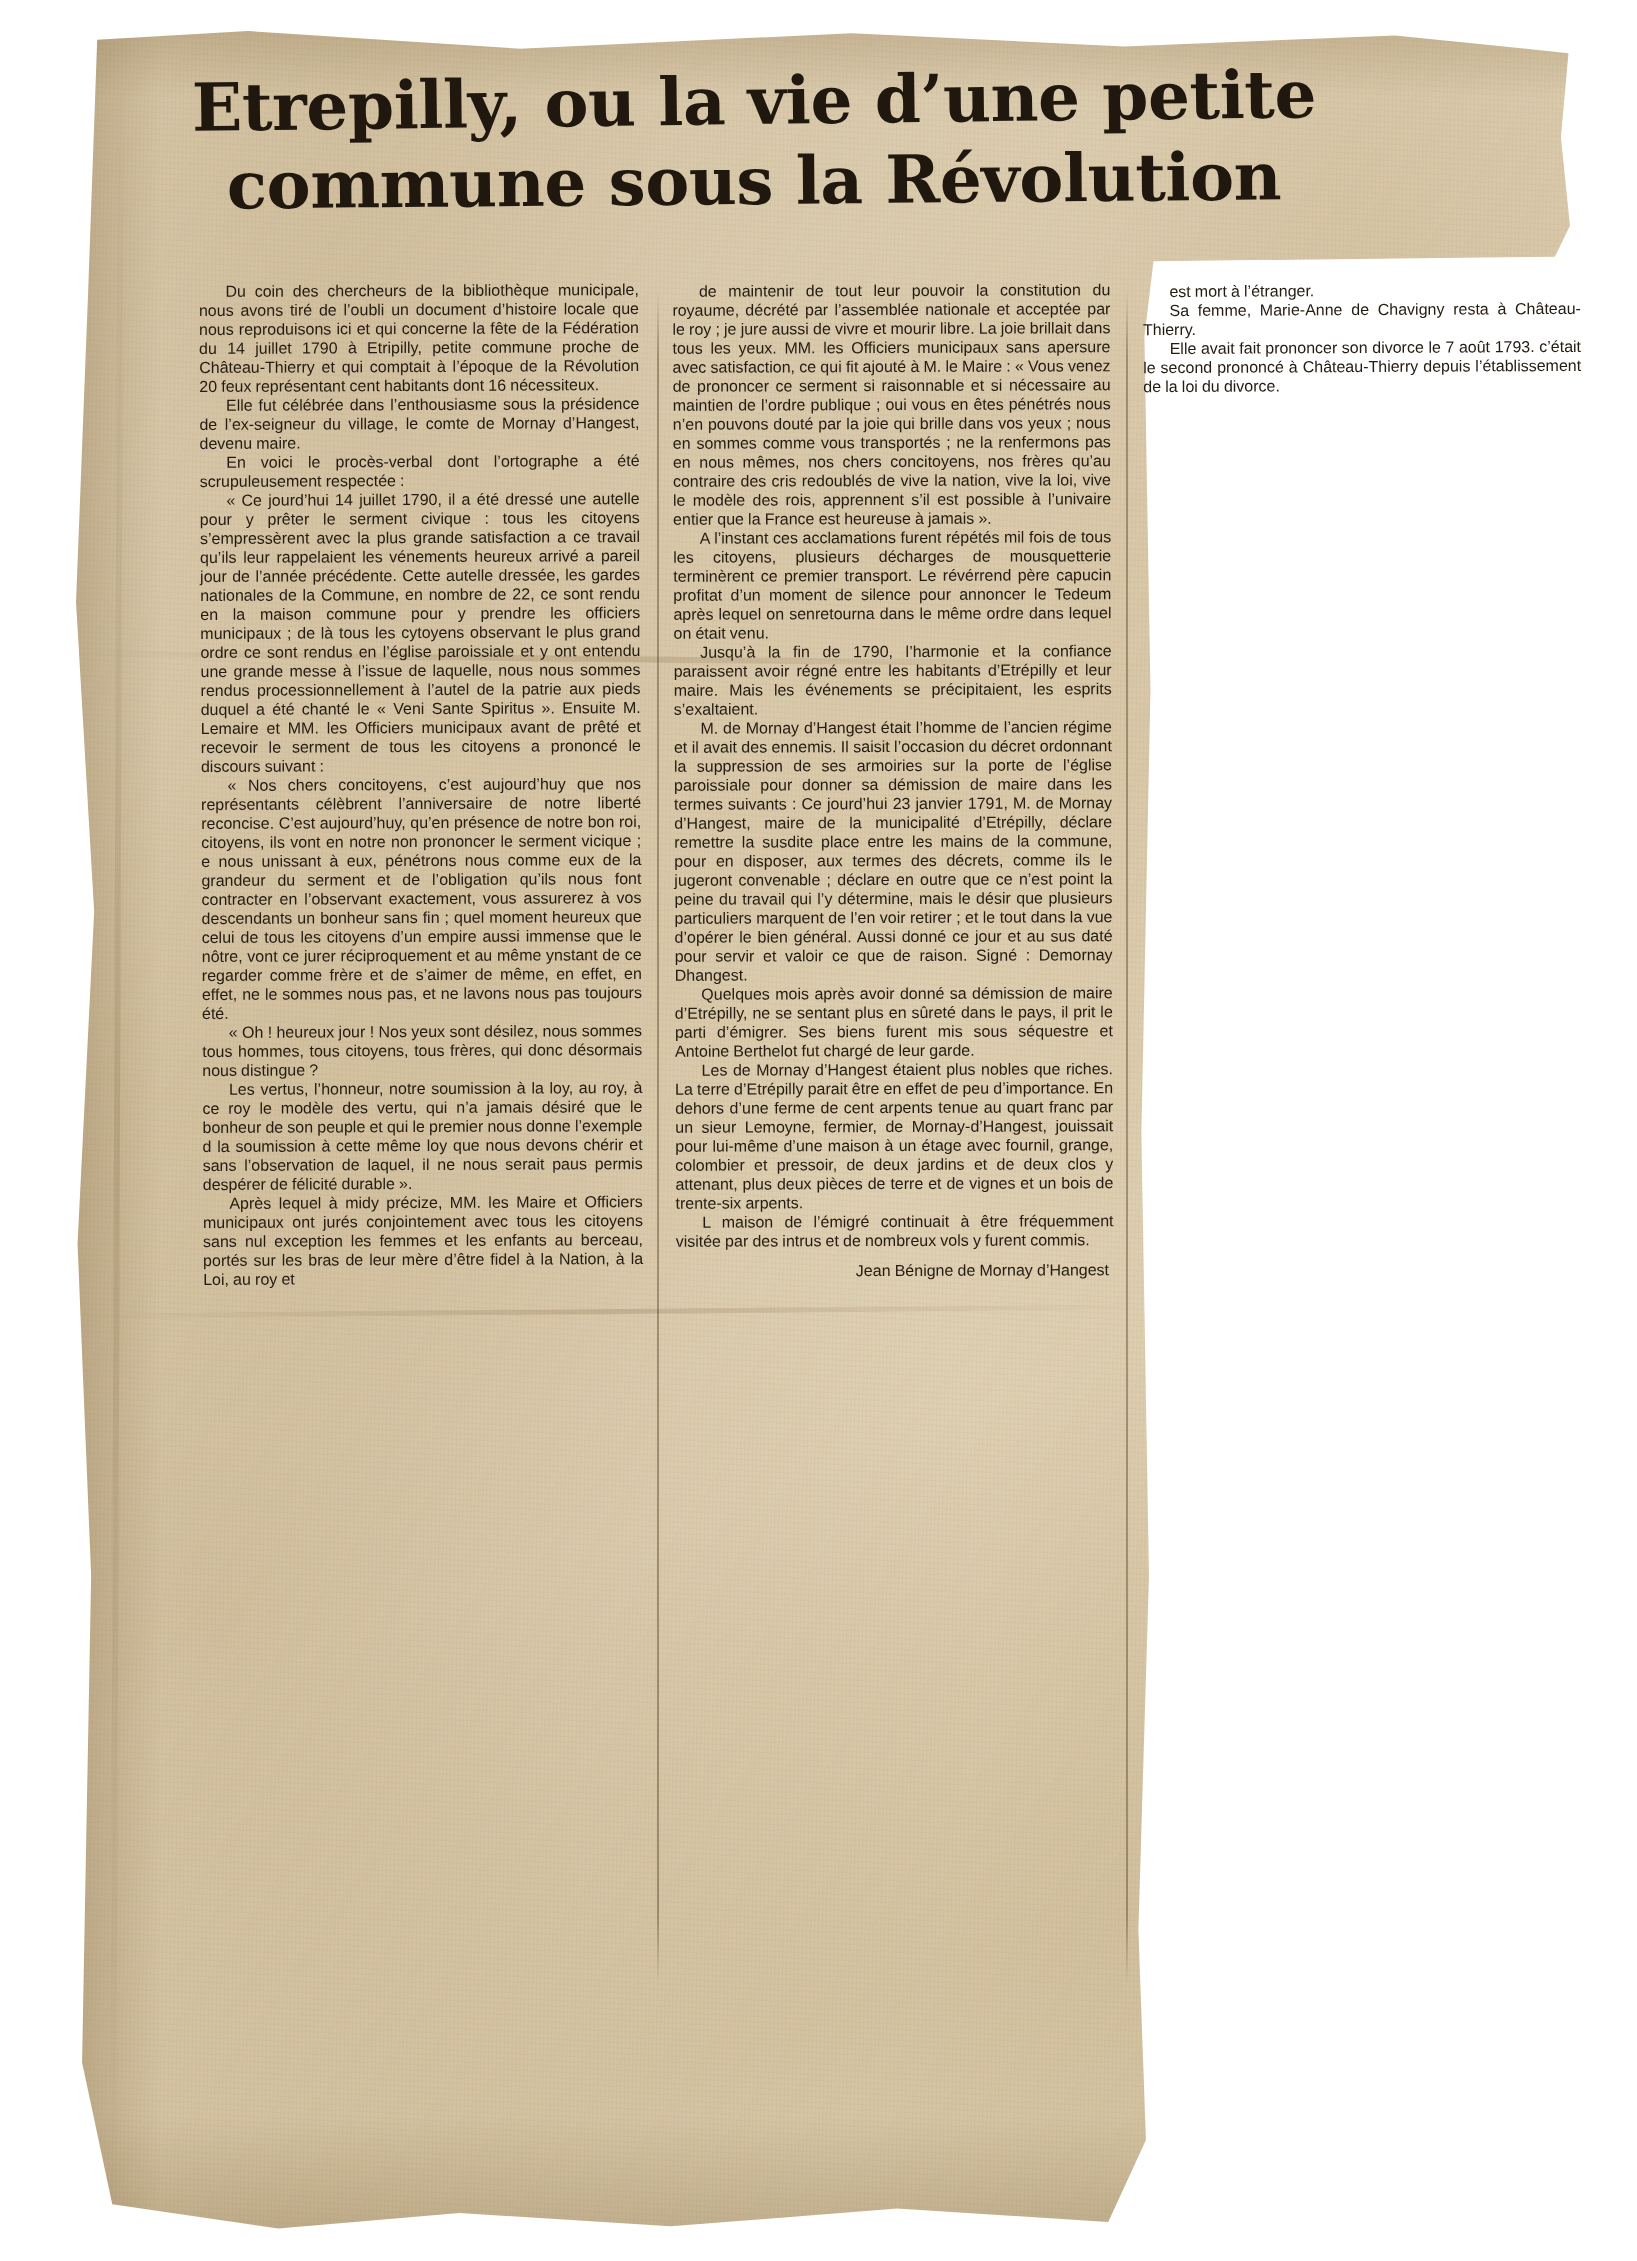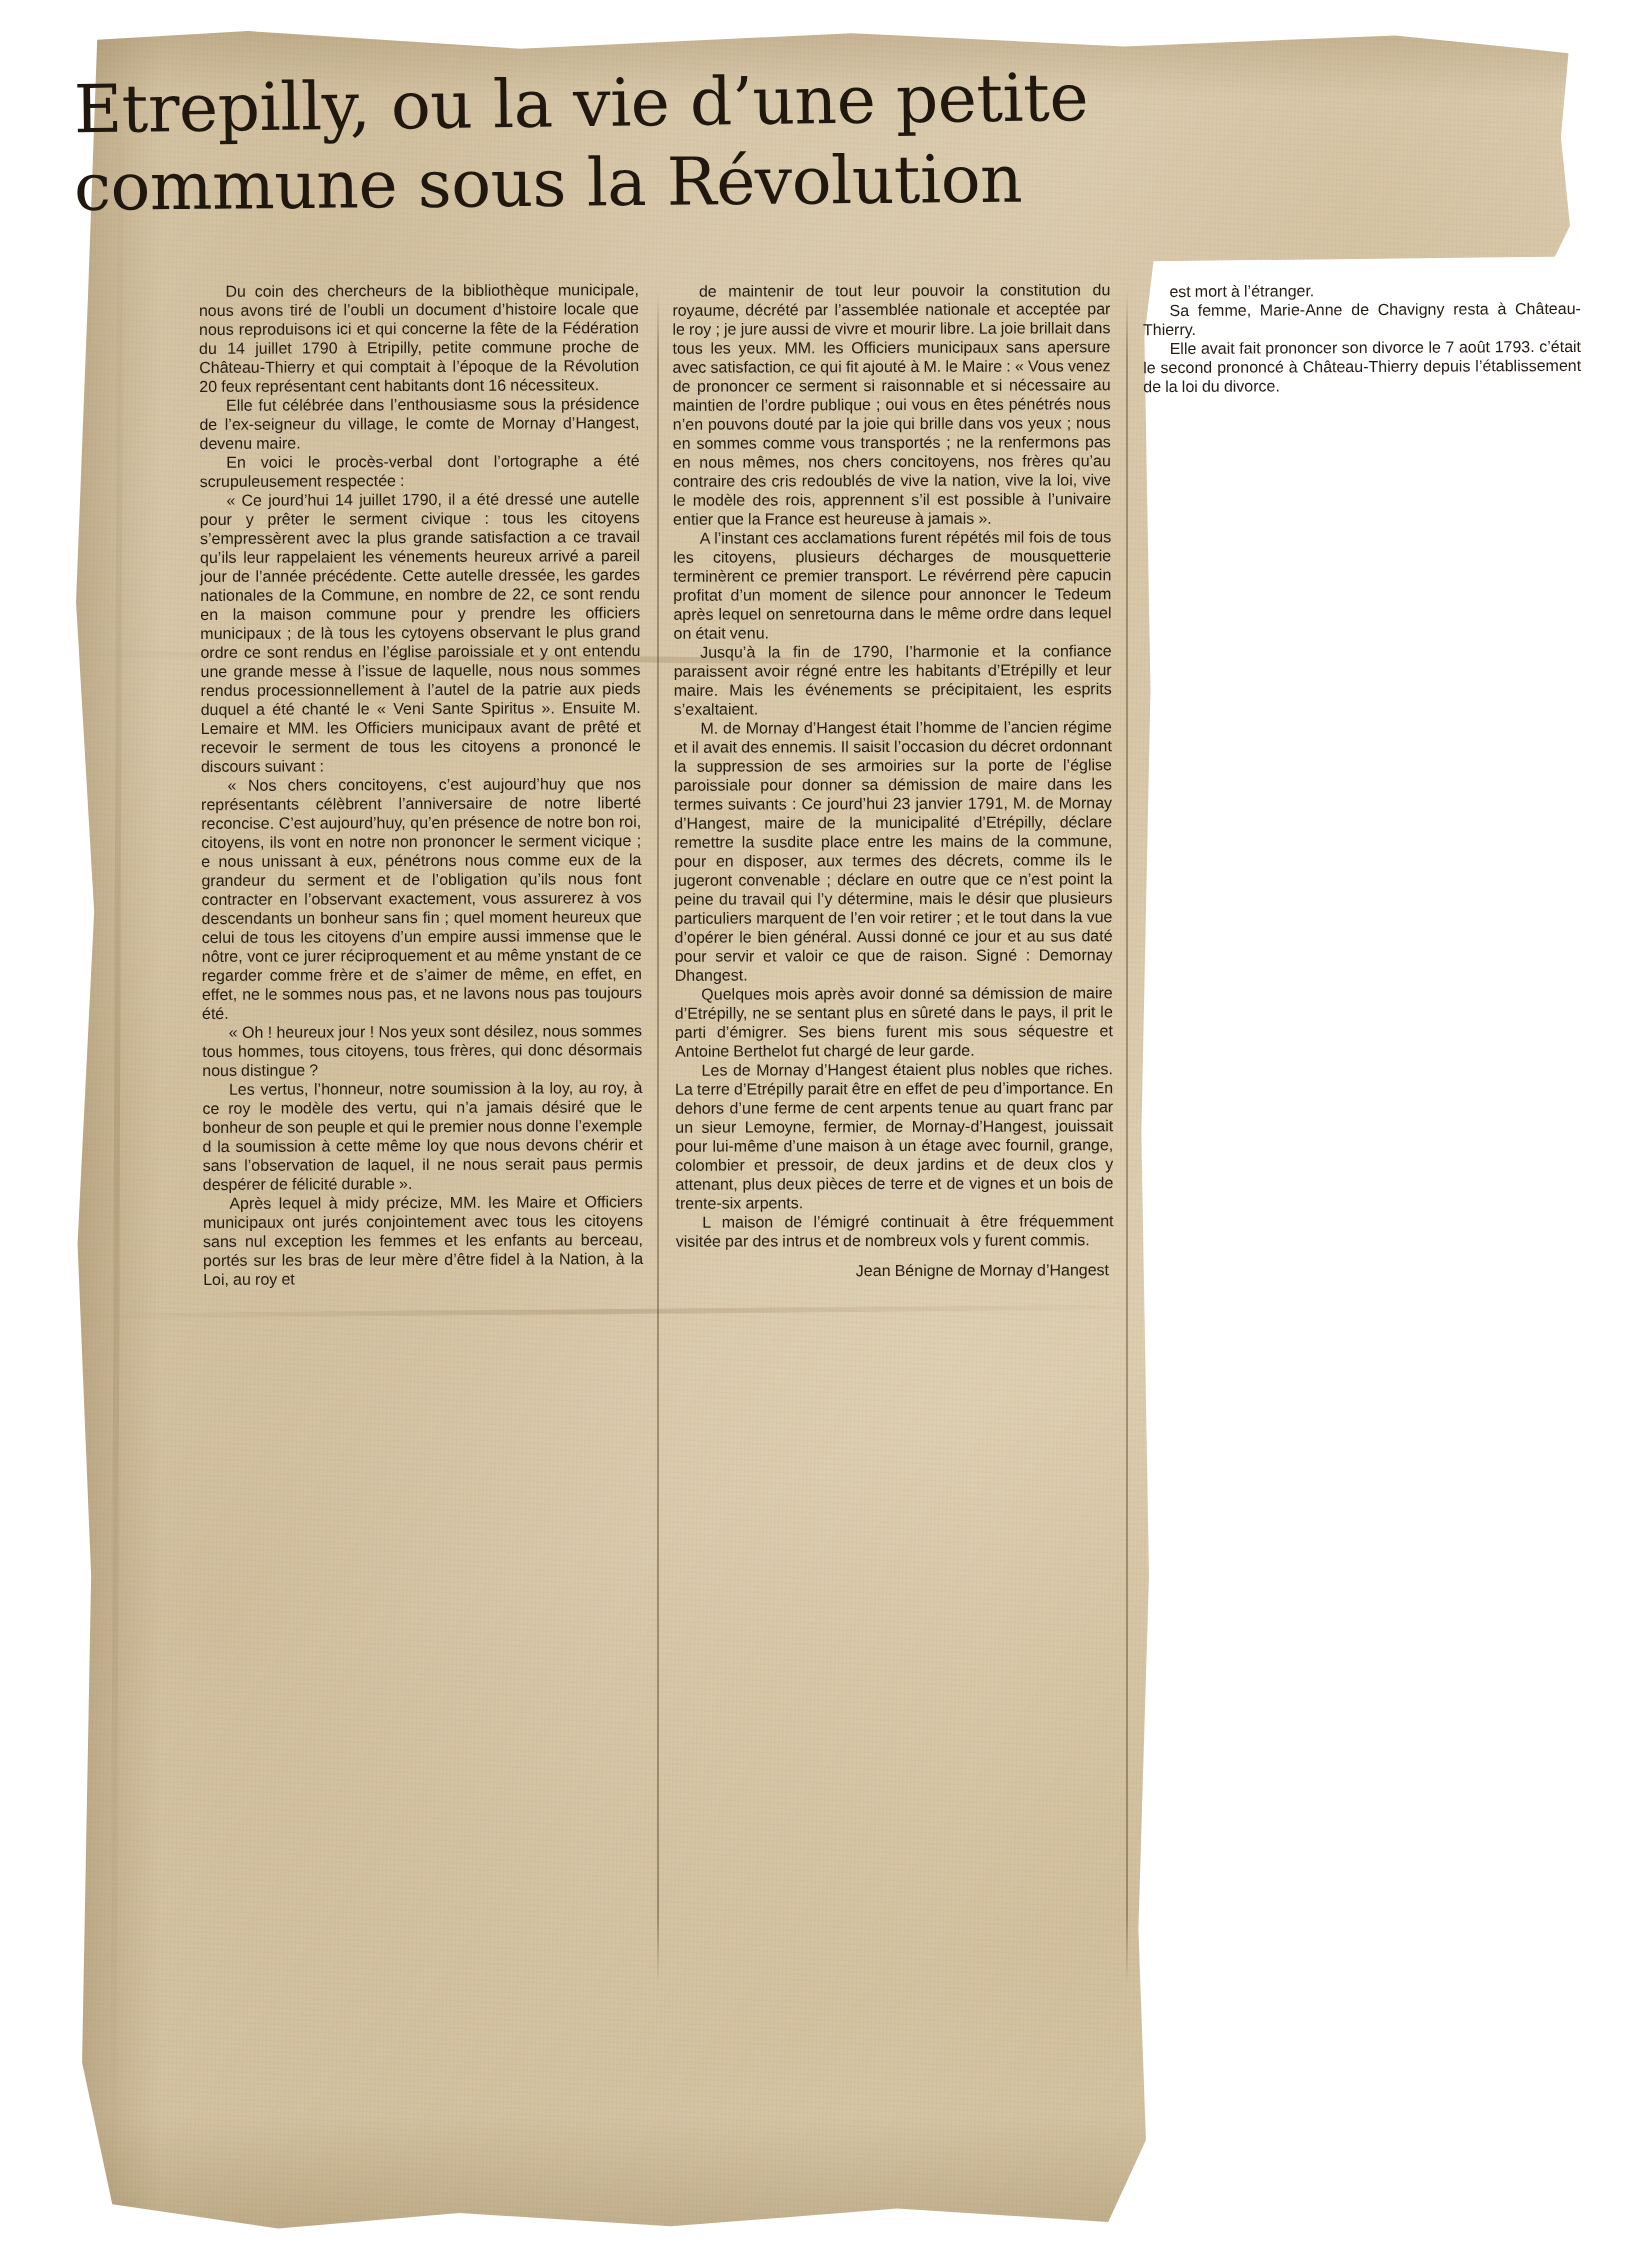--- a/index.html
+++ b/index.html
@@ -56,23 +56,23 @@
     pointer-events: none;
     background: linear-gradient(90deg, rgba(120,90,50,0.0), rgba(120,90,50,0.22), rgba(120,90,50,0.0));
   }
 
   
   #headline {
     position: absolute;
     left: 74px;
     top: 47px;
     width: 1360px;
-    text-align: left;
+    text-align: center;
     font-family: "DejaVu Serif", serif;
-    font-weight: normal;
+    font-weight: bold;
     color: #20180f;
     letter-spacing: -0.4px;
   }
   #headline .ln1 {
     display: block;
     font-size: 66px;
     line-height: 75px;
     transform: rotate(-0.7deg);
   }
   #headline .ln2 {

